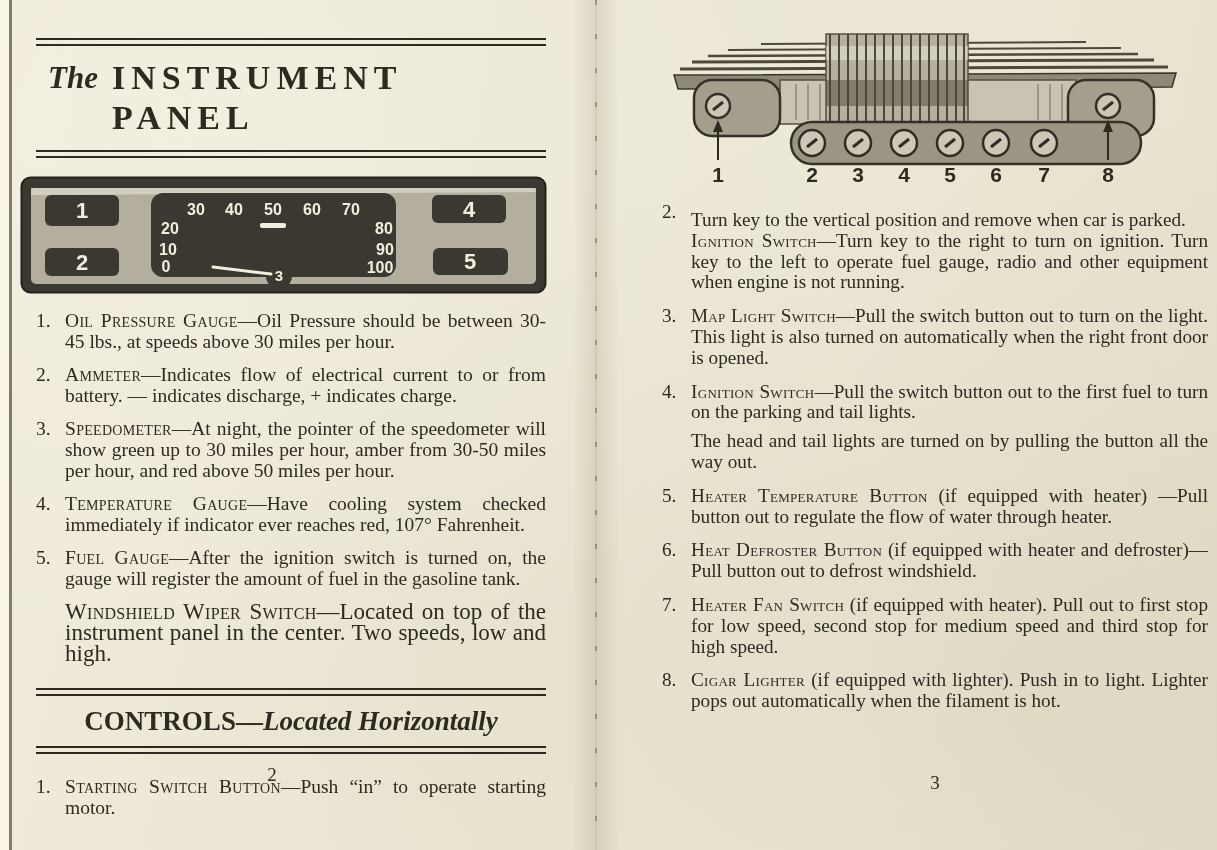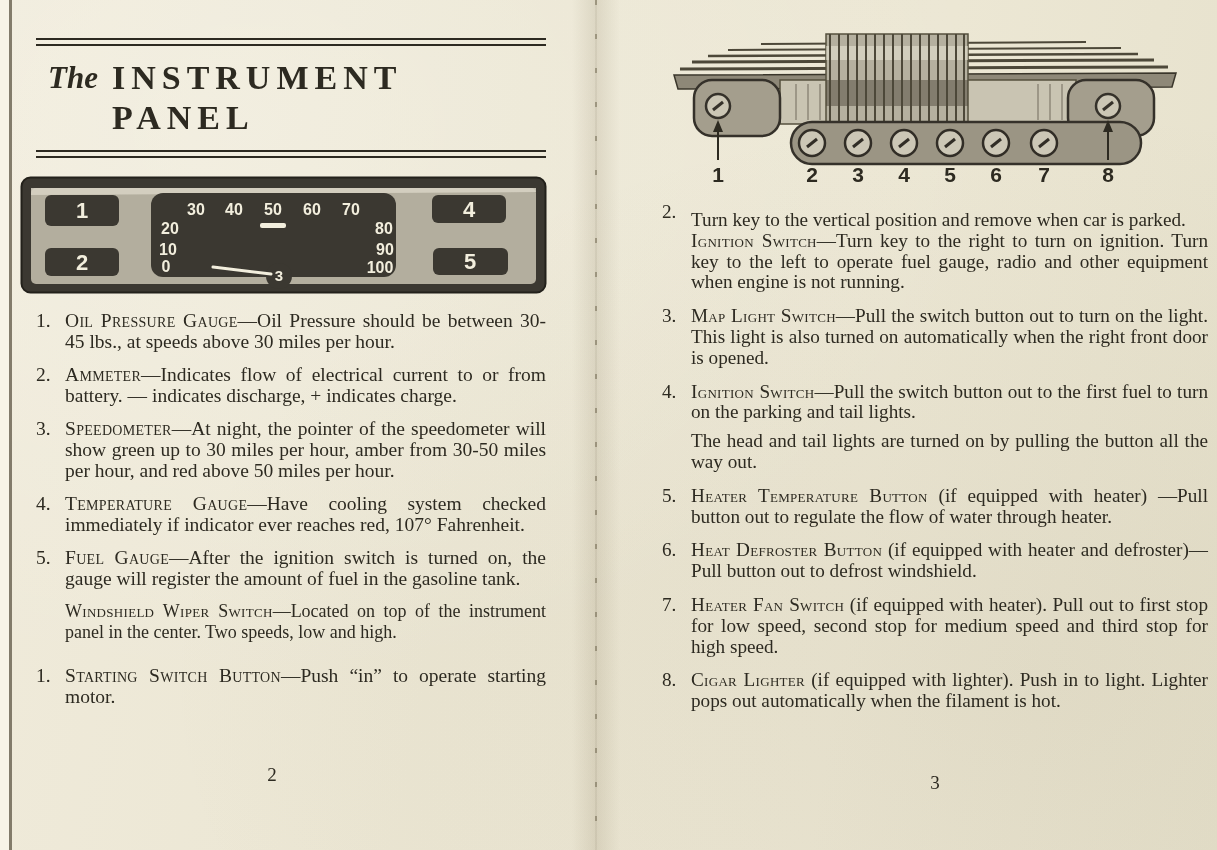--- a/index.html
+++ b/index.html
@@ -25,21 +25,21 @@
   .title-row{display:flex;justify-content:center;align-items:flex-start;gap:14px;margin:12px 12px;line-height:40px;}
   .title-the{font-style:italic;font-weight:bold;font-size:31px;}
   .title-main{font-weight:bold;font-size:34px;letter-spacing:6px;}
   figure{margin:0;}
   .panel-fig{margin:18px 0 16px -16px;display:block;}
   .item{display:flex;font-size:19.5px;line-height:21px;margin-bottom:12px;}
   .item .num{width:29px;flex:none;}
   .item .body{margin:0;flex:1;text-align:justify;}
   .item .body p{margin:8px 0 0 0;}
   .term{font-variant:small-caps;letter-spacing:.3px;}
-  .standalone{margin:2px 0 12px 29px;font-size:18px;line-height:21px;text-align:justify;}
+  .standalone{margin:2px 0 12px 29px;font-size:23px;line-height:21px;text-align:justify;}
   .controls-head{margin-top:24px;}
   .controls-title{text-align:center;font-weight:bold;font-size:27px;margin:9px 0;line-height:32px;}
   .controls-title .sub{font-style:italic;}
   .page-num{position:absolute;text-align:center;font-size:19px;}
   #pn-left{left:36px;top:764px;width:472px;}
   #pn-right{left:662px;top:772px;width:546px;}
   
   .page-right .item{font-size:19.2px;line-height:20.8px;margin-bottom:13px;}
   .diagram-fig{display:block;margin:0 0 14px 4px;}
   
@@ -125,20 +125,27 @@
     <div class="item">
       <span class="num">4.</span>
       <p class="body"><span class="term">Temperature Gauge</span><span>—Have cooling system checked immediately if indicator ever reaches red, 107° Fahrenheit.</span></p>
     </div>
     <div class="item">
       <span class="num">5.</span>
       <p class="body"><span class="term">Fuel Gauge</span><span>—After the ignition switch is turned on, the gauge will register the amount of fuel in the gasoline tank.</span></p>
     </div>
     <p class="standalone"><span class="term">Windshield Wiper Switch</span><span>—Located on top of the instrument panel in the center. Two speeds, low and high.</span></p>
 
+    <div class="controls-head">
+      <div class="double-rule"></div>
+      <div class="controls-title">
+        <span>CONTROLS</span><span>—</span><span class="sub">Located Horizontally</span>
+      </div>
+      <div class="double-rule"></div>
+    </div>
     <div class="item" style="margin-top:22px;">
       <span class="num">1.</span>
       <p class="body"><span class="term">Starting Switch Button</span><span>—Push “in” to operate starting motor.</span></p>
     </div>
   </div>
   <div class="page-num" id="pn-left">2</div>
 
   <div class="page-right">
 
     <figure>

